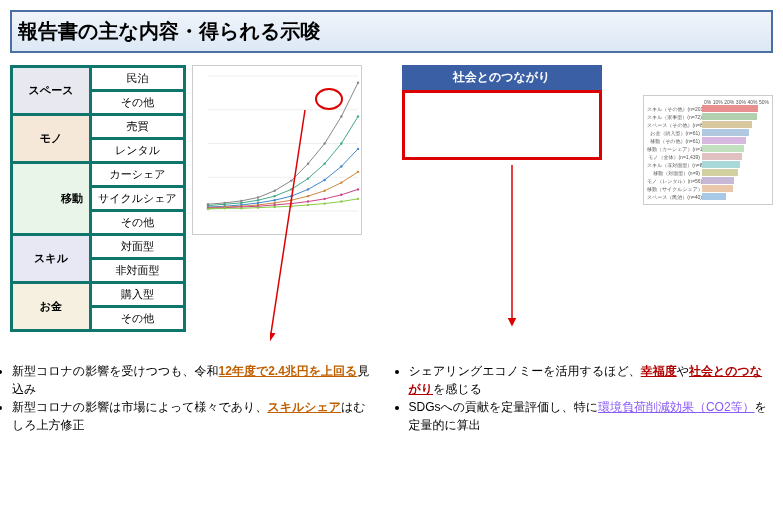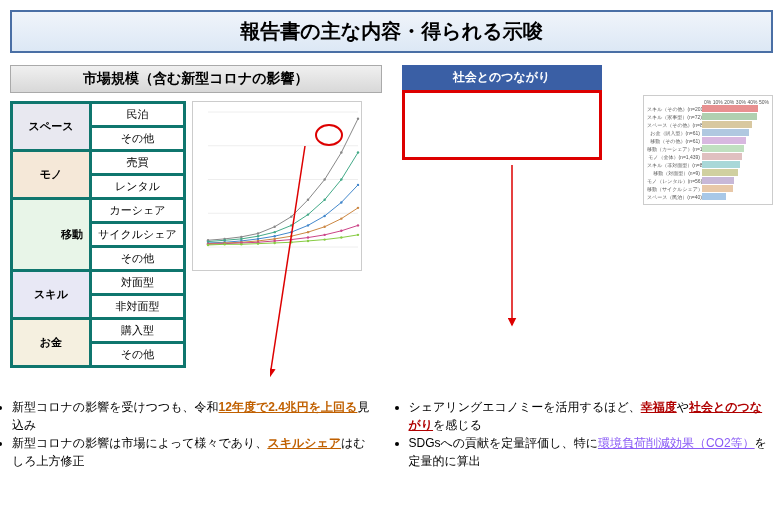--- a/index.html
+++ b/index.html
@@ -7,21 +7,20 @@
     font-family: "Meiryo", "MS PGothic", sans-serif;
     width: 783px;
     height: 529px;
     background: #fff;
     padding: 10px;
     font-size: 12px;
   }
   .title-bar {
     border: 2px solid #4a6fa5;
     background: linear-gradient(#f0f4fa, #dce8f5);
-    text-align: center;
     padding: 6px;
     font-size: 20px;
     font-weight: bold;
     margin-bottom: 12px;
   }
   .columns {
     display: flex;
     gap: 20px;
   }
   .col { flex: 1; }
@@ -117,21 +116,20 @@
   }
 </style>
 </head>
 <body>
 
 <div class="title-bar">報告書の主な内容・得られる示唆</div>
 
 <div class="columns">
 
   <div class="col">
-    <div class="section-header">市場規模（含む新型コロナの影響）</div>
 
     <div class="left-content">
       <table class="cat-table">
         <tbody>
             <tr>
               <td class="c1" rowspan="2">スペース</td>
               <td class="sub">民泊</td>
             </tr>
         <tr>
               <td class="sub">その他</td>

